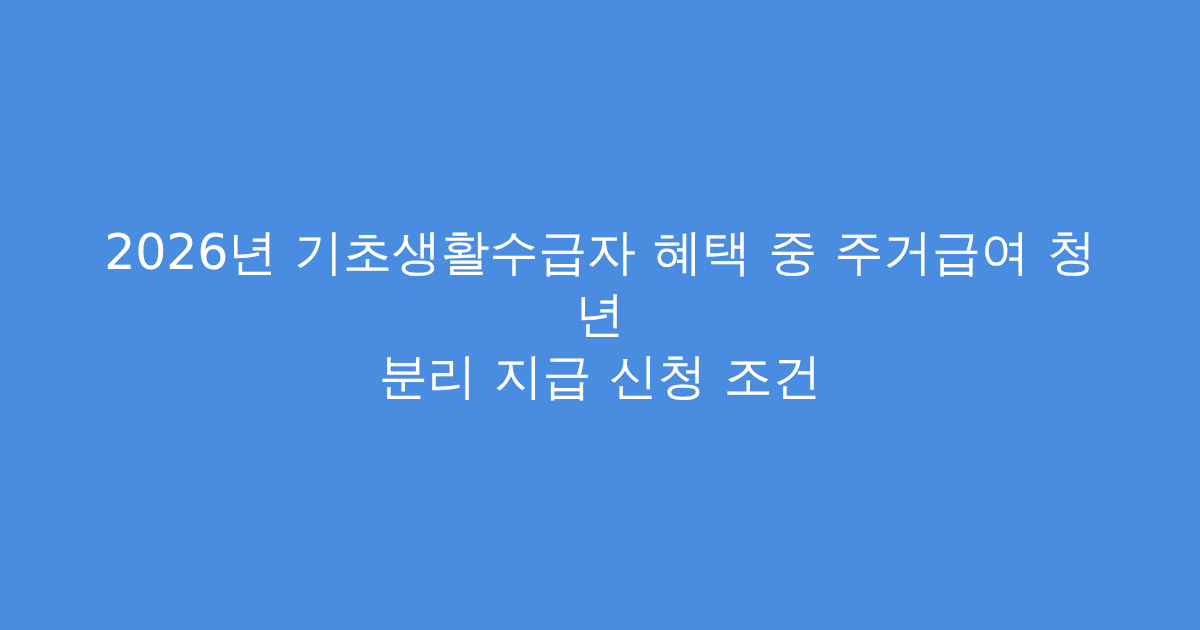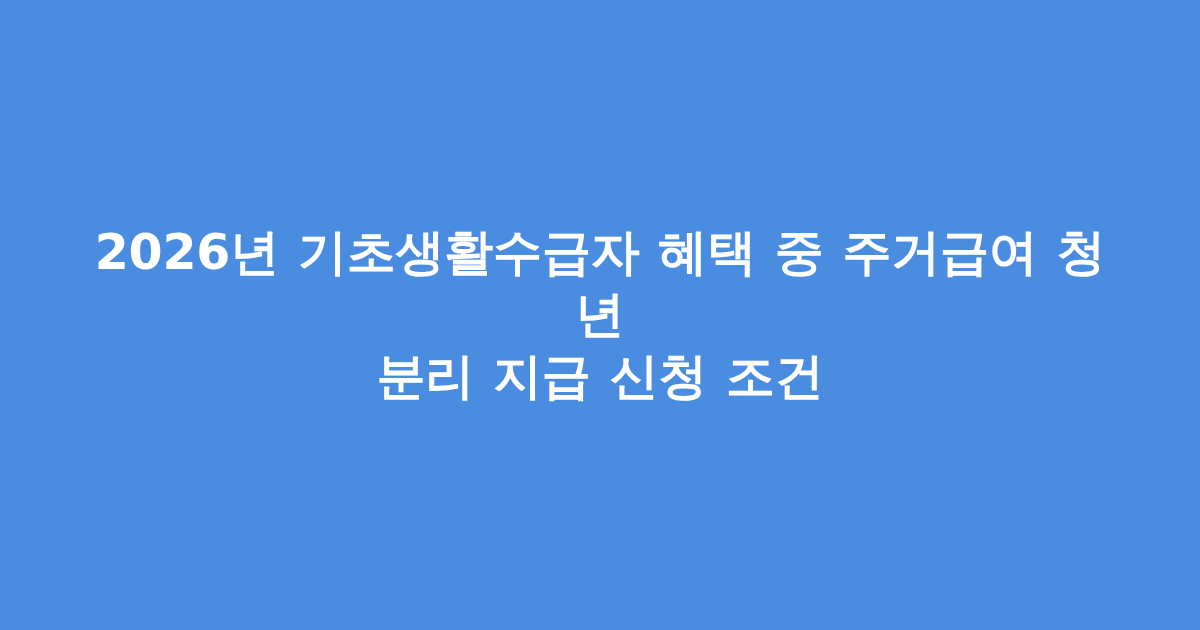--- a/index.html
+++ b/index.html
@@ -32,21 +32,21 @@
     padding: 0 20px;
     box-sizing: border-box;
     text-align: center;
   }
 
   .headline {
     margin: 0;
     color: #ffffff;
     font-family: "DejaVu Sans", "Liberation Sans", sans-serif;
     font-size: 49px;
-    font-weight: 700;
+    font-weight: 400;
     line-height: 62px;
     letter-spacing: -0.2px;
     word-spacing: 2px;
     text-align: center;
     white-space: pre-line;
     text-rendering: optimizeLegibility;
   }
 </style>
 </head>
 <body>

